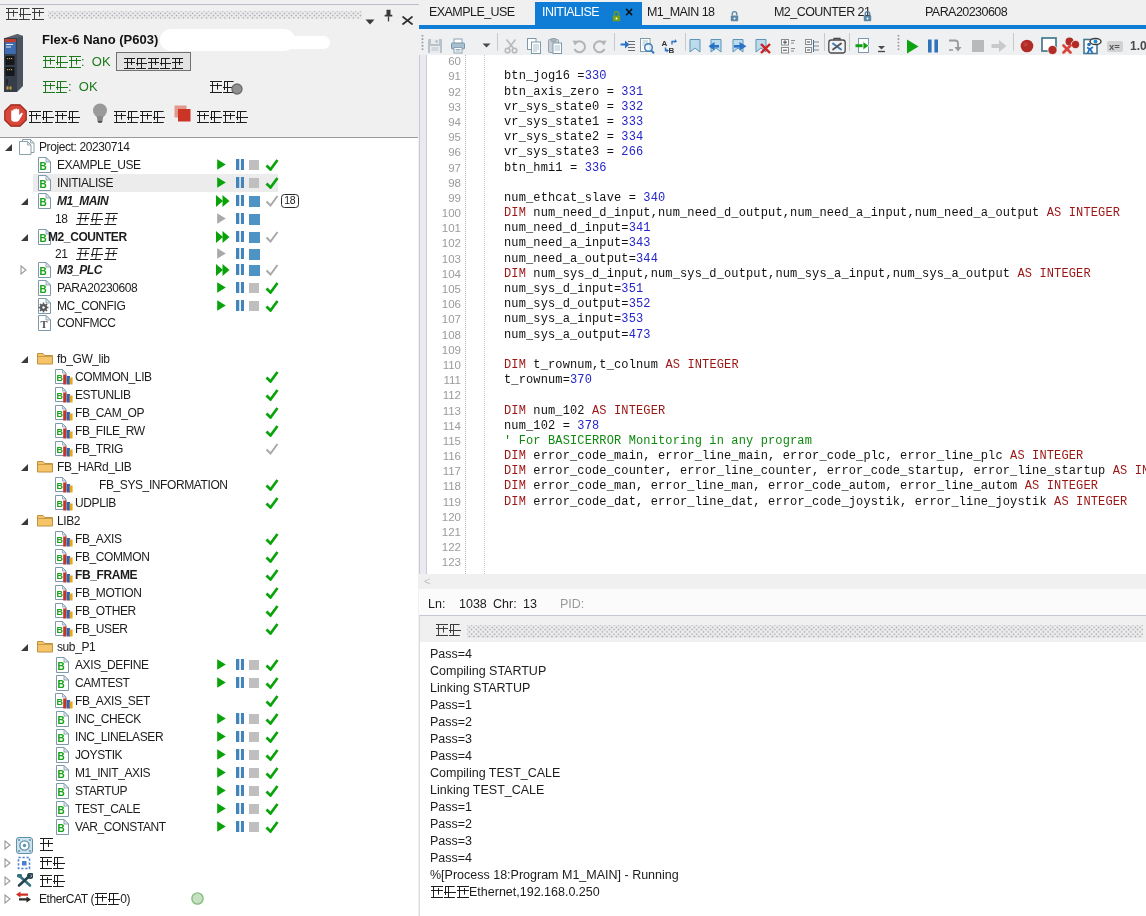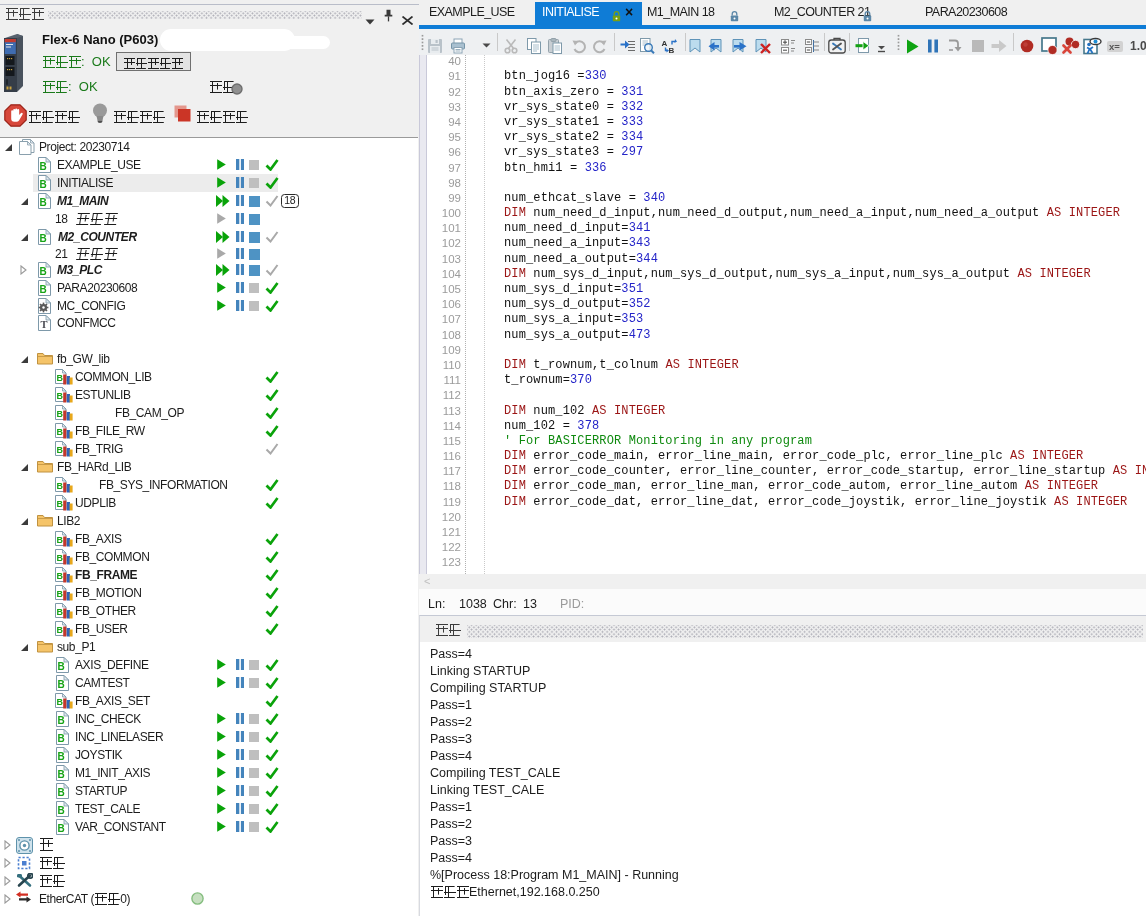--- a/index.html
+++ b/index.html
@@ -274,21 +274,21 @@
               <polygon points="8,1 8,8 1,8" fill="#3b3b3b"></polygon>
             </svg>
           </span>
           <span class="st" style="left:37px;top:1px">
             <svg width="14" height="16" viewBox="0 0 14 16">
               <path d="M1.5 0.5 h7.5 l4.5 4.5 v10.5 h-12 z" fill="#fff" stroke="#7e99aa"></path>
               <path d="M9 0.5 l4.5 4.5 h-4.5 z" fill="#e2eaef" stroke="#7e99aa" stroke-width="0.8"></path>
               <text x="2.6" y="12.5" font-family="Liberation Sans" font-size="10" font-weight="bold" fill="#17a317">B</text>
             </svg>
           </span>
-          <span class="tlabel" style="left:58px;font-weight:bold;font-style:italic;">M2_COUNTER</span>
+          <span class="tlabel" style="left:48px;font-weight:bold;">M2_COUNTER</span>
           <span class="st" style="left:216px">
             <svg width="14" height="12" viewBox="0 0 14 12">
               <polygon points="0,0 7,6 0,12" fill="#09a309"></polygon>
               <polygon points="4.5,0 5.5,0 12,6 5.5,12 4.5,12 10.5,6" fill="#fff"></polygon>
               <polygon points="6.5,0 13.5,6 6.5,12" fill="#09a309"></polygon>
             </svg>
           </span>
           <span class="st" style="left:236px">
             <svg width="8" height="11" viewBox="0 0 8 11">
               <rect x="0" y="0" width="3.3" height="11" fill="#4484bc"></rect>
@@ -499,21 +499,21 @@
           <span class="st" style="left:55px;top:1px">
             <svg width="18" height="16" viewBox="0 0 18 16">
               <path d="M0.5 0.5 h7 l3.5 3.5 v10.5 h-10.5 z" fill="#fff" stroke="#7e99aa"></path>
               <path d="M7.5 0.5 l3.5 3.5 h-3.5 z" fill="#e2eaef" stroke="#7e99aa" stroke-width="0.8"></path>
               <text x="1.6" y="12" font-family="Liberation Sans" font-size="9" font-weight="bold" fill="#17a317">B</text>
               <rect x="8.2" y="5.5" width="3.2" height="10" fill="#c3372b"></rect>
               <rect x="11.8" y="7" width="3.2" height="8.5" fill="#2e62b8"></rect>
               <rect x="14.6" y="8.5" width="3" height="7" fill="#e8a81c"></rect>
             </svg>
           </span>
-          <span class="tlabel" style="left:75px;margin-left:40px;">FB_CAM_OP</span>
+          <span class="tlabel" style="left:75px;">FB_CAM_OP</span>
           <span class="st" style="left:265px">
             <svg width="14" height="12" viewBox="0 0 14 12">
               <polyline points="1.5,6.5 5.5,10.5 12.5,1" fill="none" stroke="#0ba30b" stroke-width="2.7"></polyline>
             </svg>
           </span>
         </div>
 <div class="trow" style="top:284px">
           <span class="st" style="left:55px;top:1px">
             <svg width="18" height="16" viewBox="0 0 18 16">
               <path d="M0.5 0.5 h7 l3.5 3.5 v10.5 h-10.5 z" fill="#fff" stroke="#7e99aa"></path>
@@ -1408,21 +1408,21 @@
         <svg width="16" height="11" viewBox="0 0 16 11" style="">
           <rect x="0" y="0" width="16" height="11" rx="2" fill="#d2d2d2"></rect>
           <text x="2" y="9" font-family="Liberation Sans" font-size="9.5" font-weight="bold" fill="#555">x=</text>
         </svg>
       </span>
 <span style="position:absolute;left:711px;top:10px;font-size:12px;color:#4a4a4a;font-weight:bold">1.0</span>
 </div>
 <div id="editor">
   <div id="gutstrip"></div>
   <div id="lnums" style="top:-0.8px">
-<div class="ln">40</div>
+<div class="ln">60</div>
         <div class="ln">91</div>
         <div class="ln">92</div>
         <div class="ln">93</div>
         <div class="ln">94</div>
         <div class="ln">95</div>
         <div class="ln">96</div>
         <div class="ln">97</div>
         <div class="ln">98</div>
         <div class="ln">99</div>
         <div class="ln">100</div>
@@ -1452,21 +1452,21 @@
   </div>
   <div id="dot1"></div>
   <div id="dot2"></div>
   <div id="codelines" style="top:-0.8px">
 <div class="cl"></div>
         <div class="cl">btn_jog16 =<b class="nu">330</b></div>
         <div class="cl">btn_axis_zero = <b class="nu">331</b></div>
         <div class="cl">vr_sys_state0 = <b class="nu">332</b></div>
         <div class="cl">vr_sys_state1 = <b class="nu">333</b></div>
         <div class="cl">vr_sys_state2 = <b class="nu">334</b></div>
-        <div class="cl">vr_sys_state3 = <b class="nu">297</b></div>
+        <div class="cl">vr_sys_state3 = <b class="nu">266</b></div>
         <div class="cl">btn_hmi1 = <b class="nu">336</b></div>
         <div class="cl"></div>
         <div class="cl">num_ethcat_slave = <b class="nu">340</b></div>
         <div class="cl"><b class="kw">DIM</b> num_need_d_input,num_need_d_output,num_need_a_input,num_need_a_output <b class="kw">AS INTEGER</b></div>
         <div class="cl">num_need_d_input=<b class="nu">341</b></div>
         <div class="cl">num_need_a_input=<b class="nu">343</b></div>
         <div class="cl">num_need_a_output=<b class="nu">344</b></div>
         <div class="cl"><b class="kw">DIM</b> num_sys_d_input,num_sys_d_output,num_sys_a_input,num_sys_a_output <b class="kw">AS INTEGER</b></div>
         <div class="cl">num_sys_d_input=<b class="nu">351</b></div>
         <div class="cl">num_sys_d_output=<b class="nu">352</b></div>
@@ -1497,22 +1497,22 @@
   <span style="position:absolute;left:141px;top:8px;color:#9a9a9a">PID:</span>
 </div>
 <div id="outpanel">
   <div id="outhead">
     <span style="position:absolute;left:15px;top:6px;font-size:13px;color:#3c3c3c"><i class="cj a" style="width:12px;height:12px;color:#3c3c3c;"></i><i class="cj b" style="width:12px;height:12px;color:#3c3c3c;"></i></span>
     <span class="dots" style="left:47px;top:9px;width:676px;height:13px"></span>
   </div>
   <div id="outbody">
     <div style="position:absolute;left:10px;top:4px">
 <div class="ol">Pass=4</div>
+<div class="ol">Compiling STARTUP</div>
 <div class="ol">Linking STARTUP</div>
-<div class="ol">Compiling STARTUP</div>
 <div class="ol">Pass=1</div>
 <div class="ol">Pass=2</div>
 <div class="ol">Pass=3</div>
 <div class="ol">Pass=4</div>
 <div class="ol">Compiling TEST_CALE</div>
 <div class="ol">Linking TEST_CALE</div>
 <div class="ol">Pass=1</div>
 <div class="ol">Pass=2</div>
 <div class="ol">Pass=3</div>
 <div class="ol">Pass=4</div>

